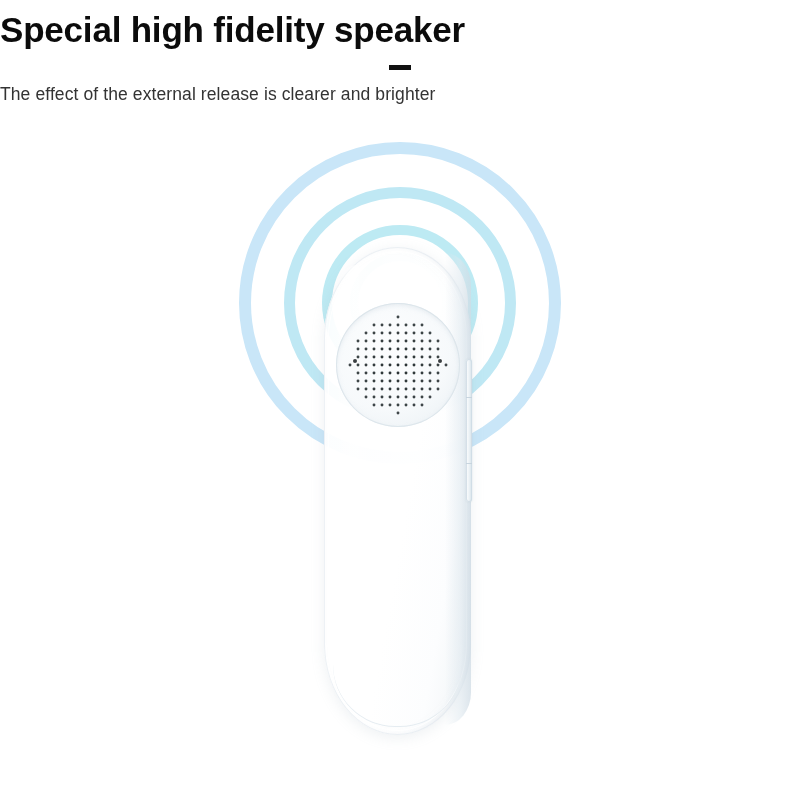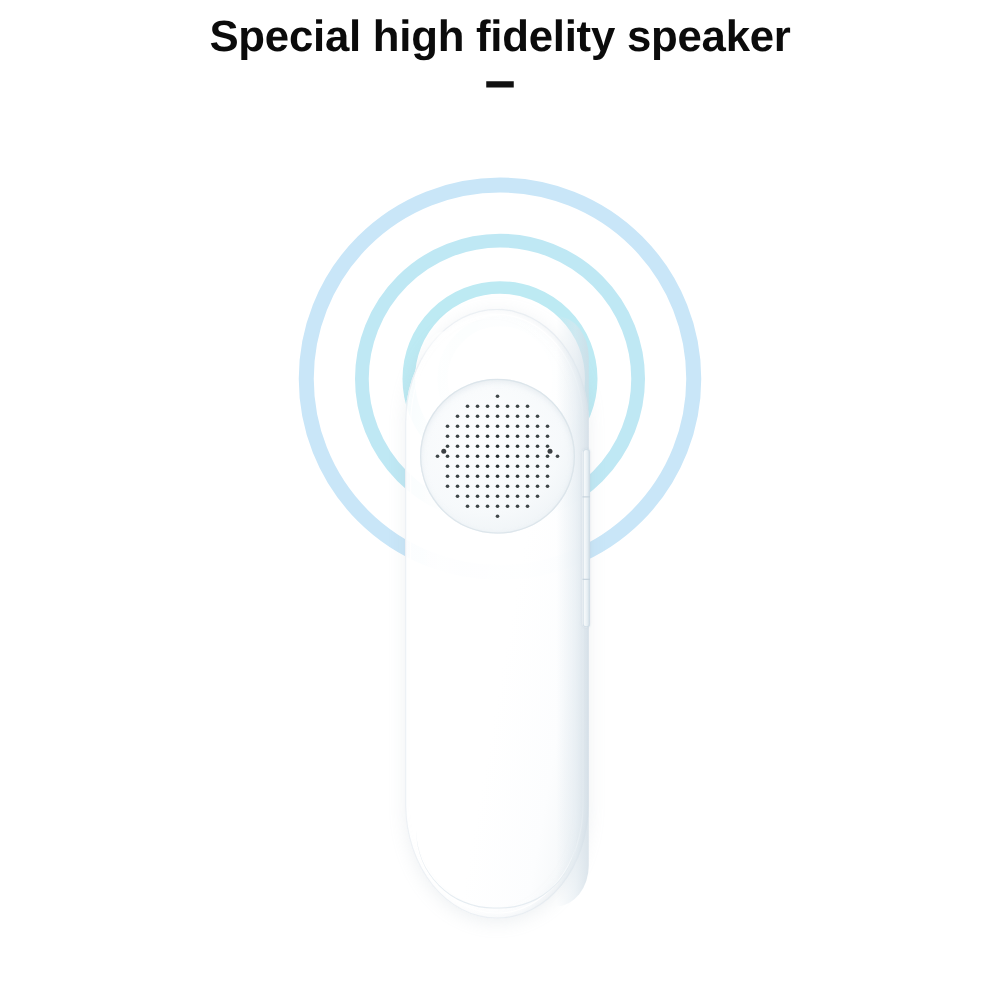--- a/index.html
+++ b/index.html
@@ -21,21 +21,20 @@
     height: 800px;
     background: #ffffff;
   }
 
   
   .header {
     position: absolute;
     top: 0;
     left: 0;
     width: 800px;
-    text-align: center;
   }
 
   .headline {
     margin: 0;
     padding-top: 8px;
     font-size: 35px;
     font-weight: bold;
     letter-spacing: -0.2px;
     color: #0b0b0b;
     line-height: 44px;
@@ -272,20 +271,21 @@
 
 <div class="banner">
 
   <div class="header">
     <h1 class="headline">Special high fidelity speaker</h1>
 
     <div class="divider-wrap">
       <div class="divider"></div>
     </div>
 
+    <p class="subline">The effect of the external release is clearer and brighter</p>
   </div>
 
   <div class="stage">
 
     <div class="rings">
       <div class="ring ring-4"></div>
       <div class="ring ring-3"></div>
       <div class="ring ring-2"></div>
       <div class="ring ring-1"></div>
     </div>

